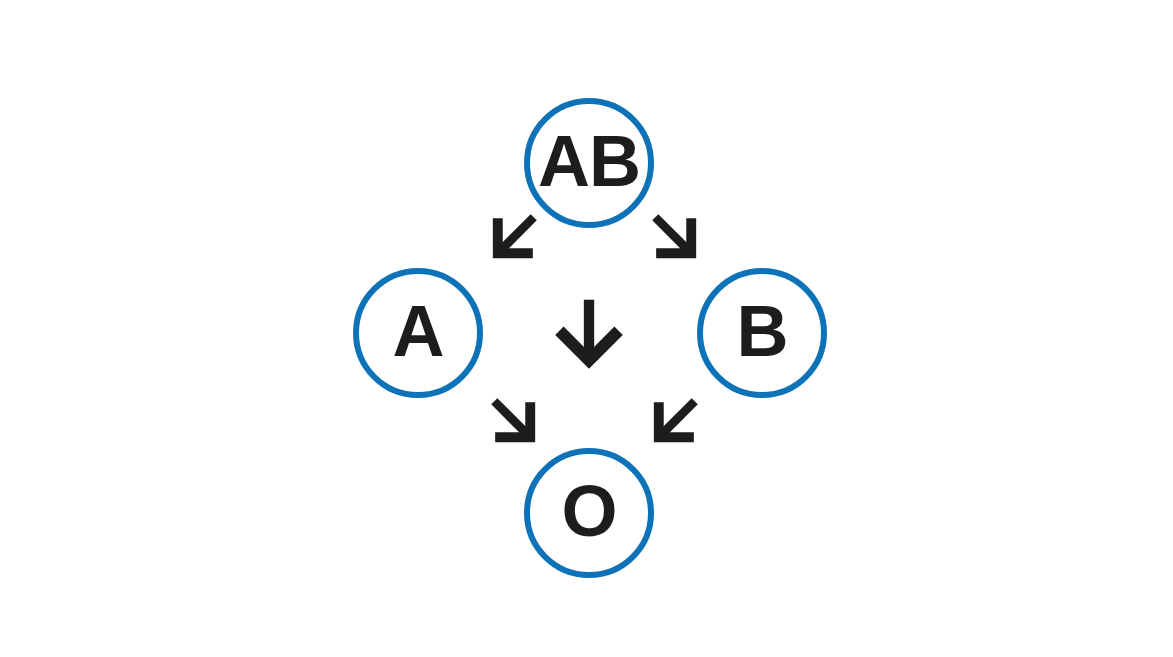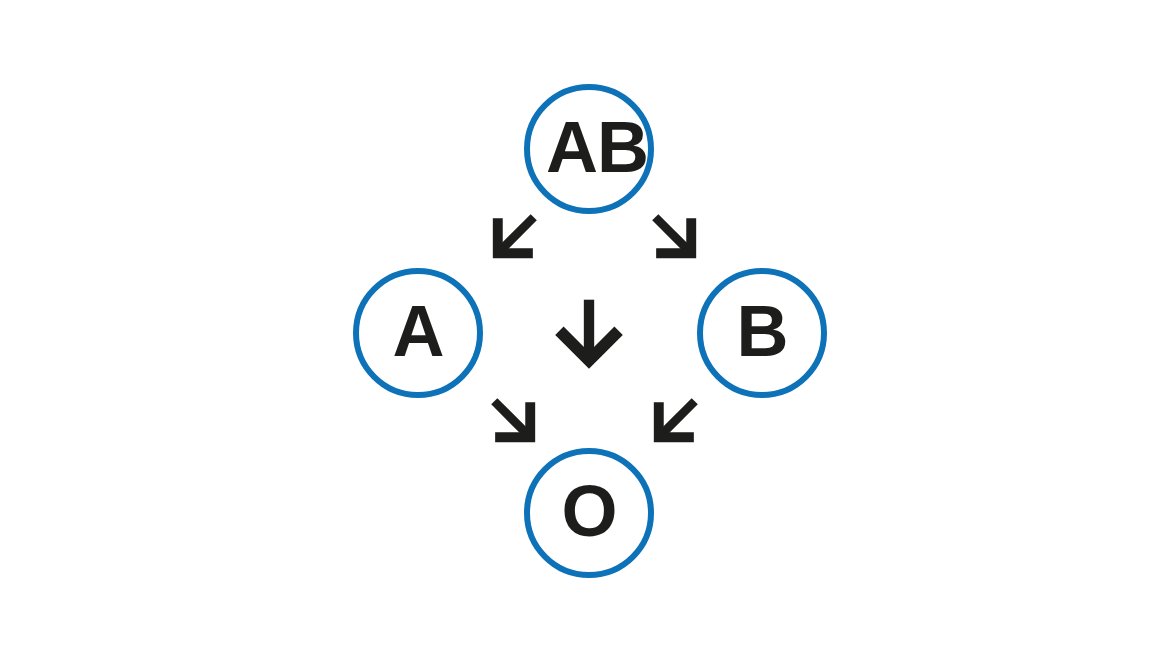--- a/index.html
+++ b/index.html
@@ -28,21 +28,21 @@
     justify-content: center;
   }
   .node .label {
     font-weight: bold;
     font-size: 72px;
     line-height: 1;
     color: var(--ink, #1d1d1b);
     letter-spacing: -1px;
     transform: translateY(-2px);
   }
-  #node-ab { left: 524px; top: 84px; justify-content: flex-end; }
+  #node-ab { left: 524px; top: 98px; }
   #node-a  { left: 353px; top: 268px; }
   #node-b  { left: 697px; top: 268px; }
   #node-o  { left: 524px; top: 448px; }
 
   .arrow {
     position: absolute;
     color: var(--ink, #1d1d1b);
   }
   .arrow svg { display: block; width: 100%; height: 100%; }
 

